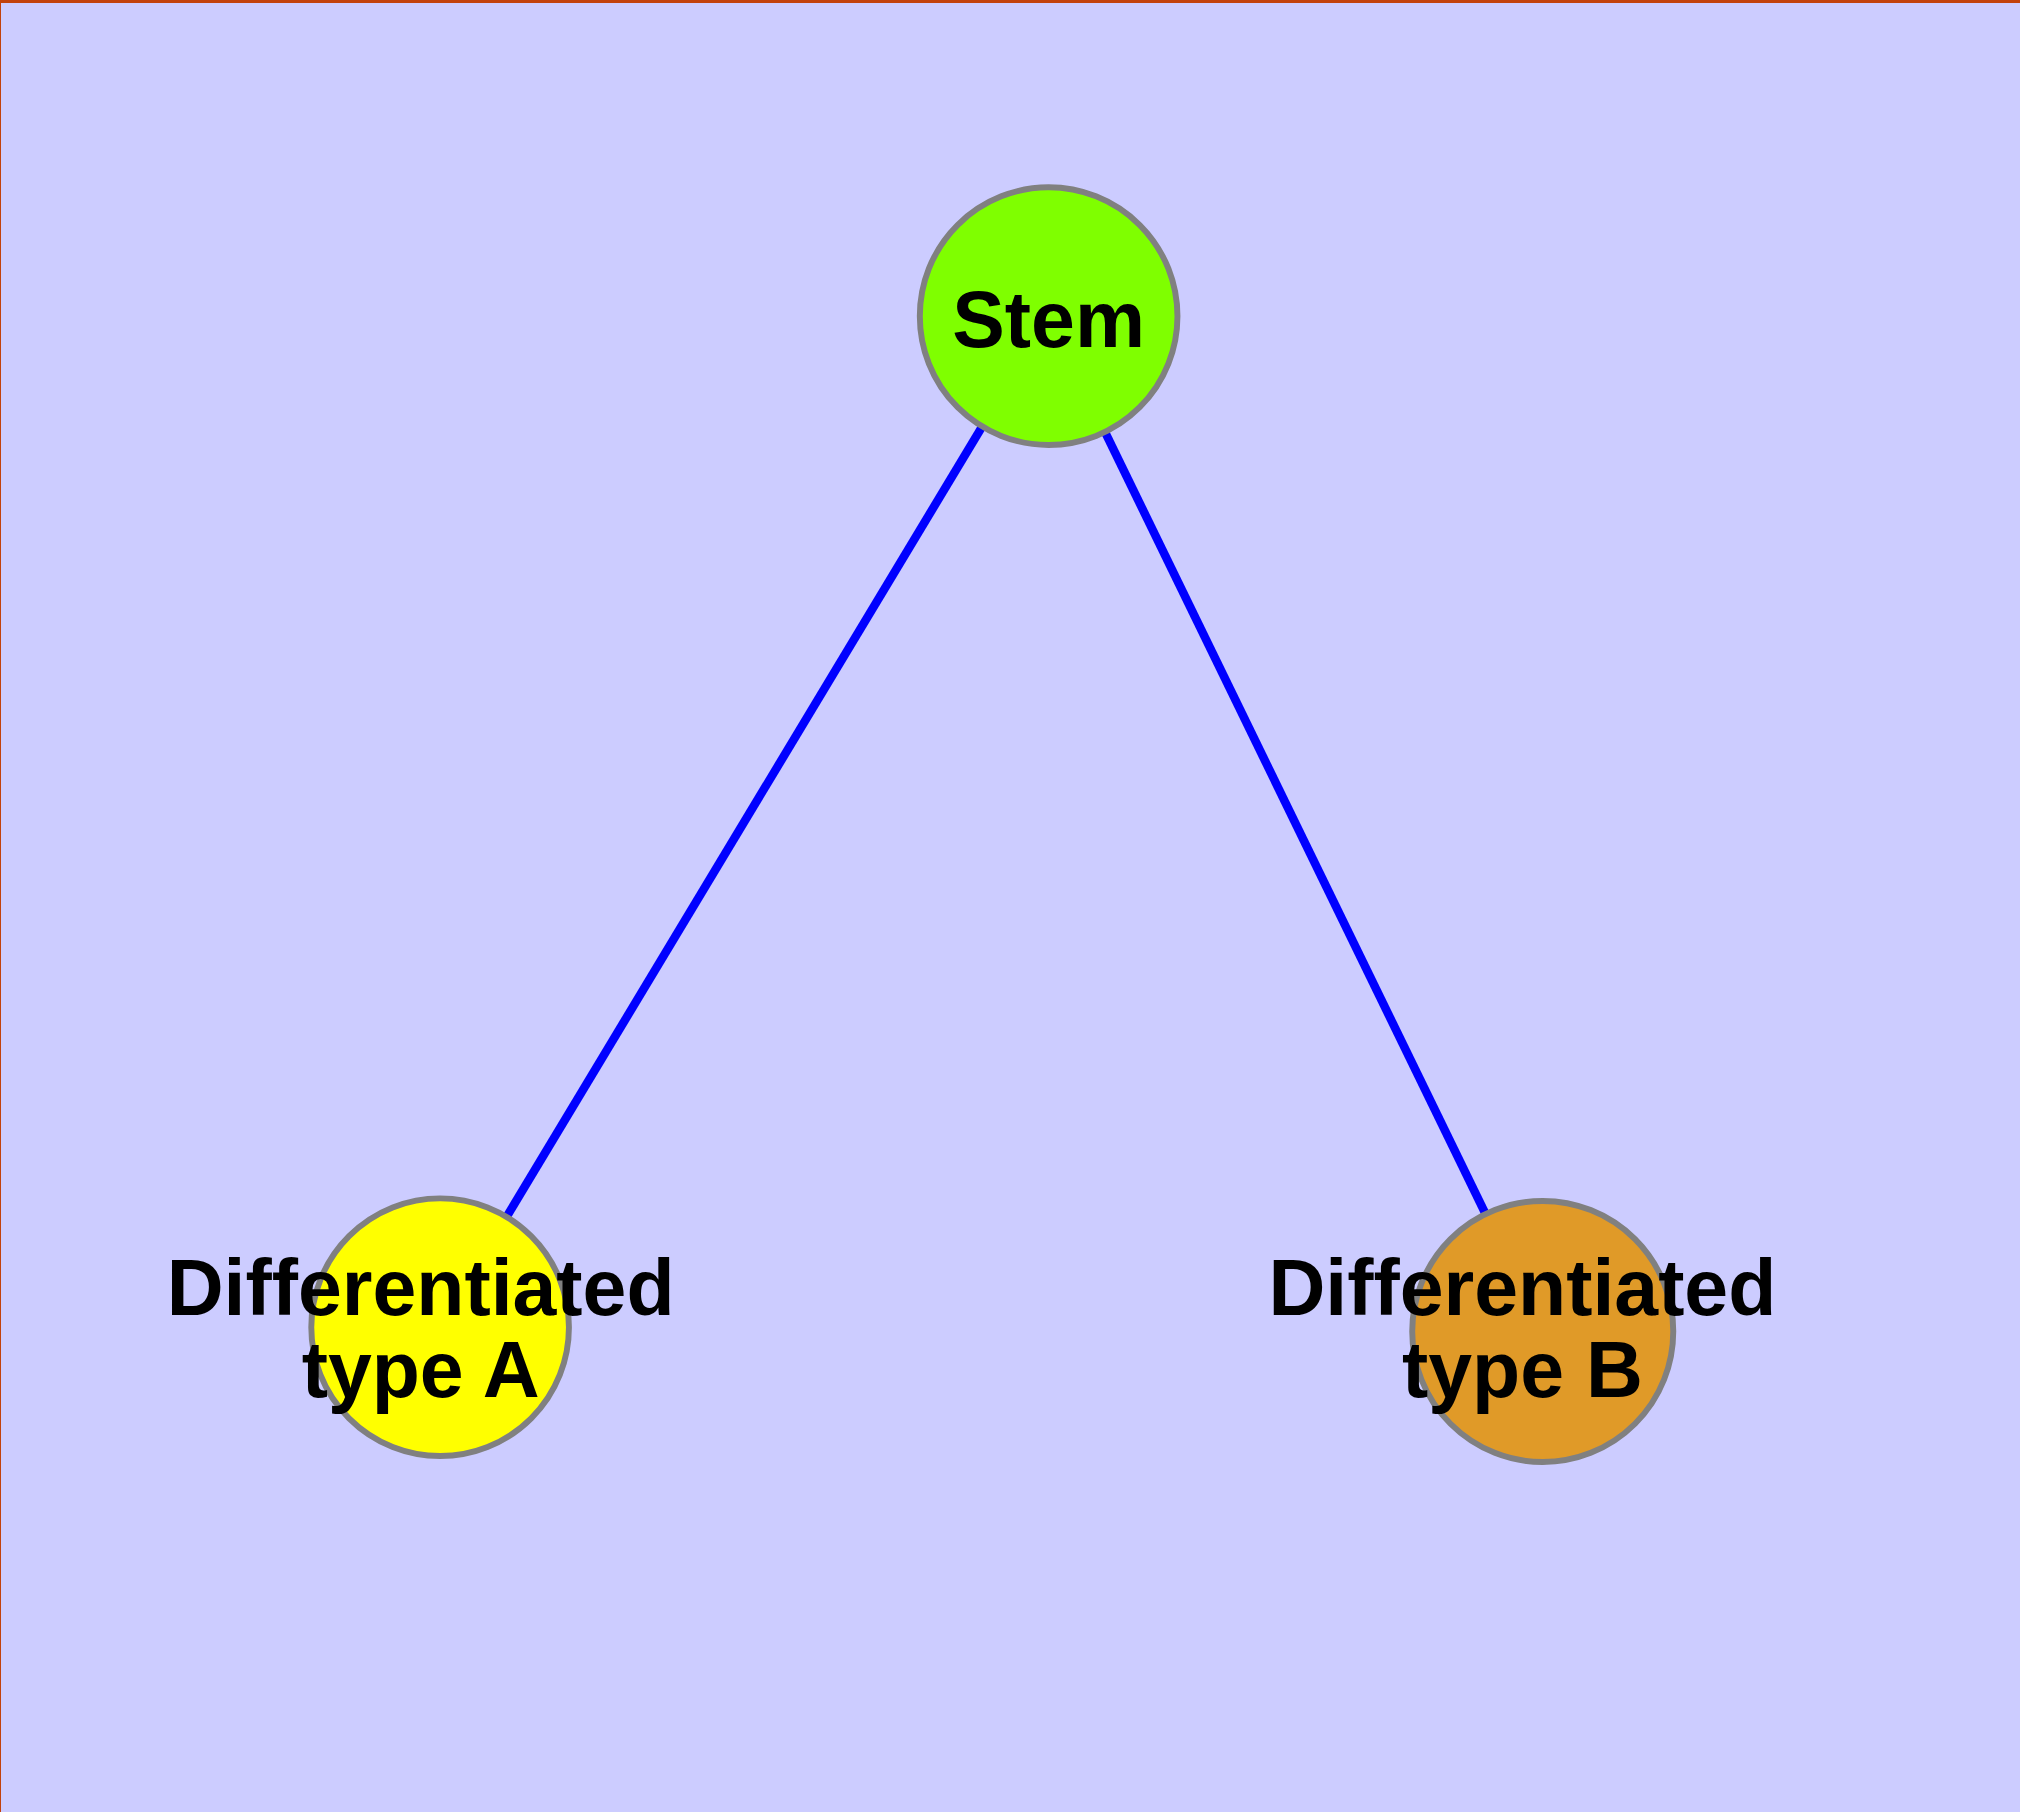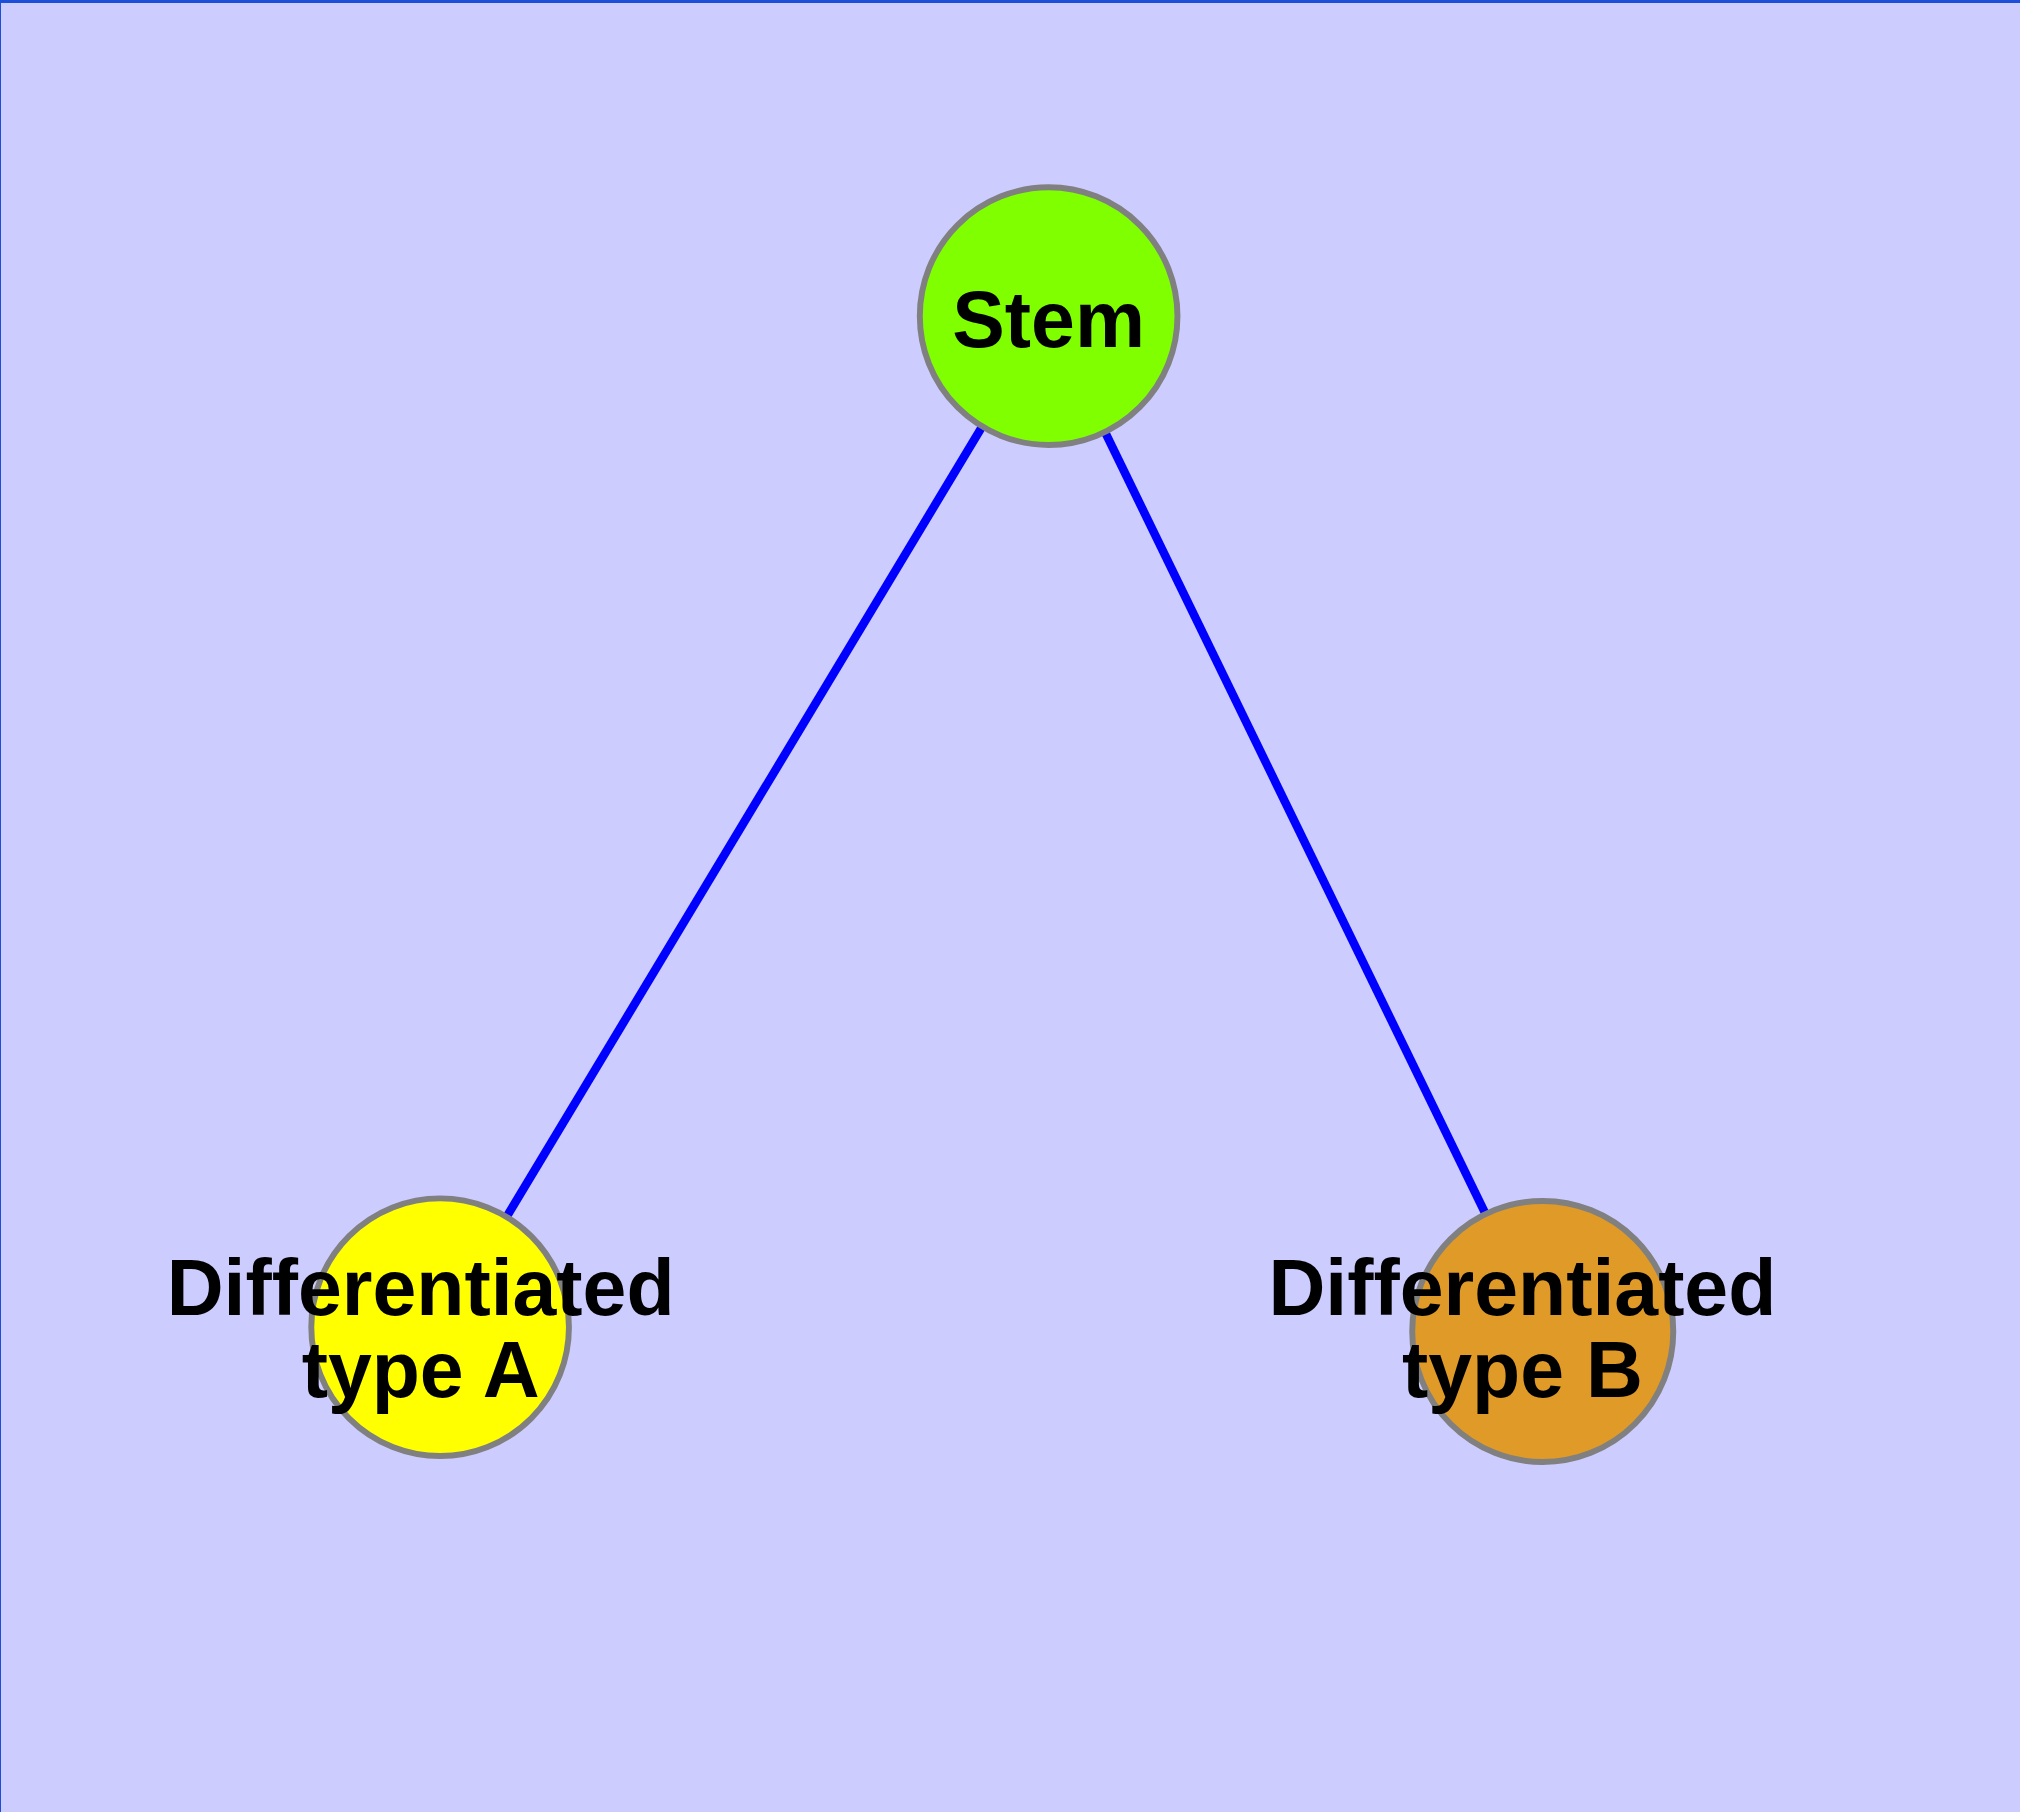--- a/index.html
+++ b/index.html
@@ -4,21 +4,21 @@
 <style>
   html, body {
     margin: 0;
     padding: 0;
     background: #ffffff;
   }
   #canvas {
     position: relative;
     width: 2021px;
     height: 1812px;
-    background: #1d4ed8;
+    background: #c2410c;
     overflow: hidden;
   }
   #plot-bg {
     position: absolute;
     left: 0.8px;
     top: 2.5px;
     width: 2020px;
     height: 1810px;
     background: #ccccff;
   }

